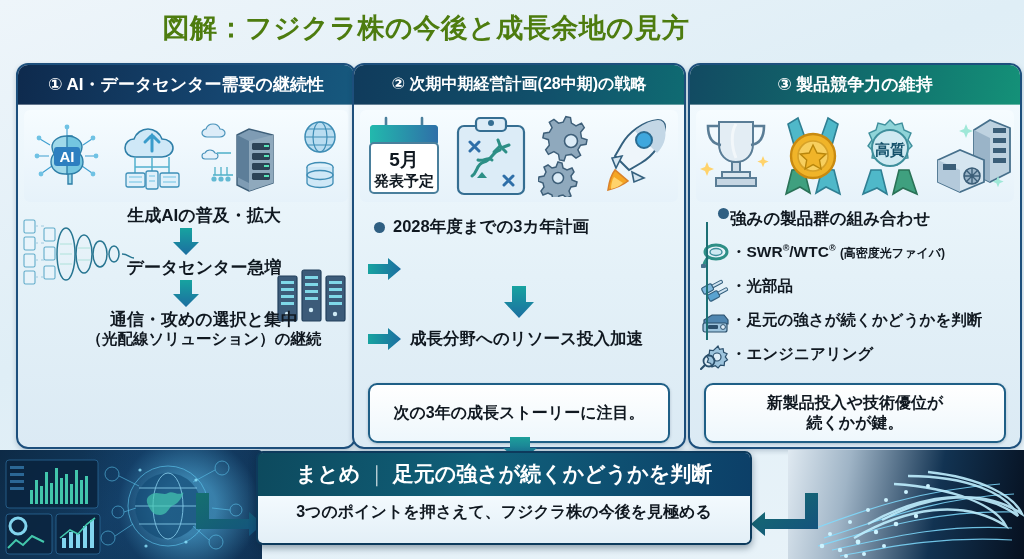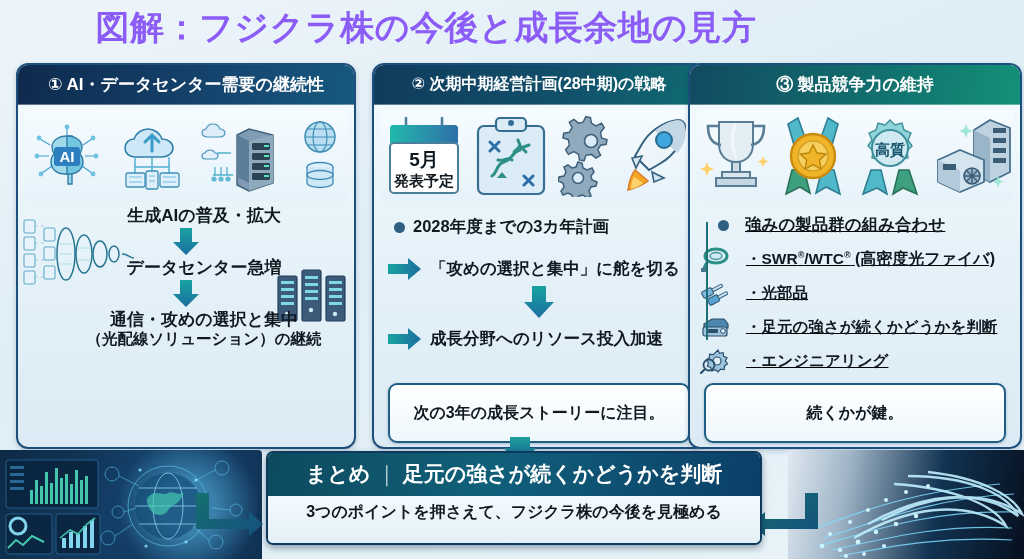--- a/index.html
+++ b/index.html
@@ -6,42 +6,42 @@
   body{
     width:1024px;height:559px;overflow:hidden;
     font-family:"Liberation Sans","DejaVu Sans",sans-serif;
     background:linear-gradient(160deg,#eef5fa 0%,#dfeef6 40%,#e9f3f9 100%);
     position:relative;
   }
   
   .title{
     position:absolute;left:0;top:4px;width:852px;height:48px;
     display:flex;align-items:center;justify-content:center;
-    font-size:34px;font-weight:bold;color:#8b5cf6;letter-spacing:.5px;
+    font-size:27px;font-weight:bold;color:#4d7c0f;letter-spacing:.5px;
     white-space:nowrap;
   }
   
   .panel{
     position:absolute;top:63px;height:382px;
     border:2px solid #1d4f7c;border-radius:12px;
     background:linear-gradient(180deg,#f4fbff 0%,#e4f1f8 55%,#dbeaf4 100%);
     box-shadow:0 2px 5px rgba(20,50,80,.22);
     overflow:hidden;
   }
   #panel-1{left:16px;width:336px;}
-  #panel-2{left:372px;width:330px;}
+  #panel-2{left:352px;width:330px;}
   #panel-3{left:688px;width:330px;}
   .panel-head{
     height:39px;display:flex;align-items:center;justify-content:center;
     color:#fff;font-size:17px;font-weight:bold;white-space:nowrap;
     border-bottom:1px solid rgba(255,255,255,.35);
   }
   #panel-1 .panel-head{background:linear-gradient(100deg,#0e2a4d 0%,#15456f 60%,#16597e 100%);}
   #panel-2 .panel-head{background:linear-gradient(100deg,#103b5c 0%,#11516b 60%,#0f6b72 100%);font-size:16px;}
-  #panel-3 .panel-head{background:linear-gradient(100deg,#124a62 0%,#11756f 65%,#149178 100%);font-family:Liberation Serif, serif;}
+  #panel-3 .panel-head{background:linear-gradient(100deg,#124a62 0%,#11756f 65%,#149178 100%);}
   .panel-body{position:relative;height:343px;}
   
   .iconstrip{
     height:92px;margin:5px 6px 0 6px;border-radius:6px;
     background:linear-gradient(180deg,#f6fcff,#e6f2fa);
     display:flex;align-items:center;justify-content:space-around;
   }
   .iconstrip svg{display:block;}
   
   .flow{position:relative;margin-top:4px;text-align:center;}
@@ -53,25 +53,25 @@
   .darrow{margin:2px auto;display:block;}
   .deco-left{position:absolute;left:4px;top:8px;opacity:.95;z-index:1;}
   .deco-right{position:absolute;right:6px;top:60px;z-index:1;}
   
   .bul{display:flex;align-items:center;gap:8px;padding-left:14px;margin-top:14px;}
   .bul-text{font-size:16.5px;font-weight:bold;color:#101820;white-space:nowrap;}
   .dot{width:11px;height:11px;border-radius:50%;background:#2f5f82;flex:none;margin-left:6px;}
   .rarrow{flex:none;}
   
   .c3list{position:relative;padding:6px 0 0 10px;}
-  .c3row{display:flex;align-items:center;gap:16px;height:34px;text-decoration:underline;}
+  .c3row{display:flex;gap:1px;height:34px;}
   .c3row .lbl{font-size:15.5px;font-weight:bold;color:#101820;white-space:nowrap;}
   .c3row.head .lbl{font-size:16.5px;}
   .sup{font-size:9px;vertical-align:super;}
-  .paren{font-size:16px;}
+  .paren{font-size:12px;}
   .tree{position:absolute;left:16px;top:20px;width:12px;height:118px;
         border-left:2px solid #1d6f74;}
   
   .note{
     position:absolute;left:14px;right:14px;bottom:10px;
     border:2px solid #1f5f86;border-radius:9px;
     background:linear-gradient(180deg,#ffffff,#eef7fc);
     box-shadow:0 1px 3px rgba(20,50,80,.25);
     display:flex;align-items:center;justify-content:center;text-align:center;
     font-size:16px;font-weight:bold;color:#101820;line-height:1.25;
@@ -85,21 +85,21 @@
       linear-gradient(120deg,#0d2a46 0%,#123b60 45%,#0e2c4b 100%);
     border-top-right-radius:4px;overflow:hidden;
   }
   .deco-br{
     position:absolute;right:0;bottom:0;width:236px;height:109px;
     background:linear-gradient(100deg,#dfe9f1 0%,#9fb4c6 25%,#123352 62%,#06101f 100%);
     overflow:hidden;
   }
   
   .summary{
-    position:absolute;left:266px;bottom:14px;width:492px;
+    position:absolute;left:256px;bottom:14px;width:492px;
     border:2px solid #0d3a5c;border-radius:7px;overflow:hidden;
     box-shadow:0 3px 7px rgba(10,35,60,.4);
   }
   .summary-top{
     background:linear-gradient(100deg,#0d4a5e 0%,#10607a 45%,#0c3f68 100%);
     color:#fff;font-size:21px;font-weight:bold;text-align:center;
     padding:7px 4px 8px;white-space:nowrap;
   }
   .sep{opacity:.75;padding:0 6px;font-weight:normal;}
   .summary-bot{
@@ -343,21 +343,20 @@
       <div class="bul" style="margin-top:18px;">
         <svg class="rarrow" width="34" height="26" viewBox="0 0 34 26">
           <defs>
               <linearGradient id="g2" x1="0" y1="0" x2="1" y2="0">
             <stop offset="0" stop-color="#17a3a0"></stop>
                 <stop offset="1" stop-color="#1c6ea0"></stop>
               </linearGradient>
             </defs>
           <path d="M0 8h20V2l13 11-13 11v-6H0z" fill="url(#g2)"></path>
         </svg>
-        <span class="bul-text">「攻めの選択と集中」に舵を切る</span>
       </div>
       <div style="text-align:center;margin:4px 0 0;">
         <svg width="38" height="34" viewBox="0 0 38 34">
           <path d="M12 0h14v16h8L19 32 4 16h8z" fill="url(#g1)"></path>
         </svg>
       </div>
       <div class="bul" style="margin-top:2px;">
         <svg class="rarrow" width="34" height="26" viewBox="0 0 34 26">
           <path d="M0 8h20V2l13 11-13 11v-6H0z" fill="url(#g2)"></path>
         </svg>
@@ -493,20 +492,21 @@
           <path d="M5 21l-4 4" stroke="#2b4f6b" stroke-width="2.2" stroke-linecap="round"></path>
         </svg>
         <span class="lbl">
           <span>・</span><span>エンジニアリング</span>
         </span>
       </div>
     </div>
 
     <div class="note">
       <div>
+        <div>新製品投入や技術優位が</div>
         <div>続くかが鍵。</div>
       </div>
     </div>
   </div>
 </div>
 
 <div class="deco-bl">
   <svg width="262" height="109" viewBox="0 0 262 109">
     <g opacity=".9">
       <rect x="6" y="10" width="92" height="48" rx="3" fill="#0b2540" stroke="#2f6e9e" stroke-width=".8"></rect>

